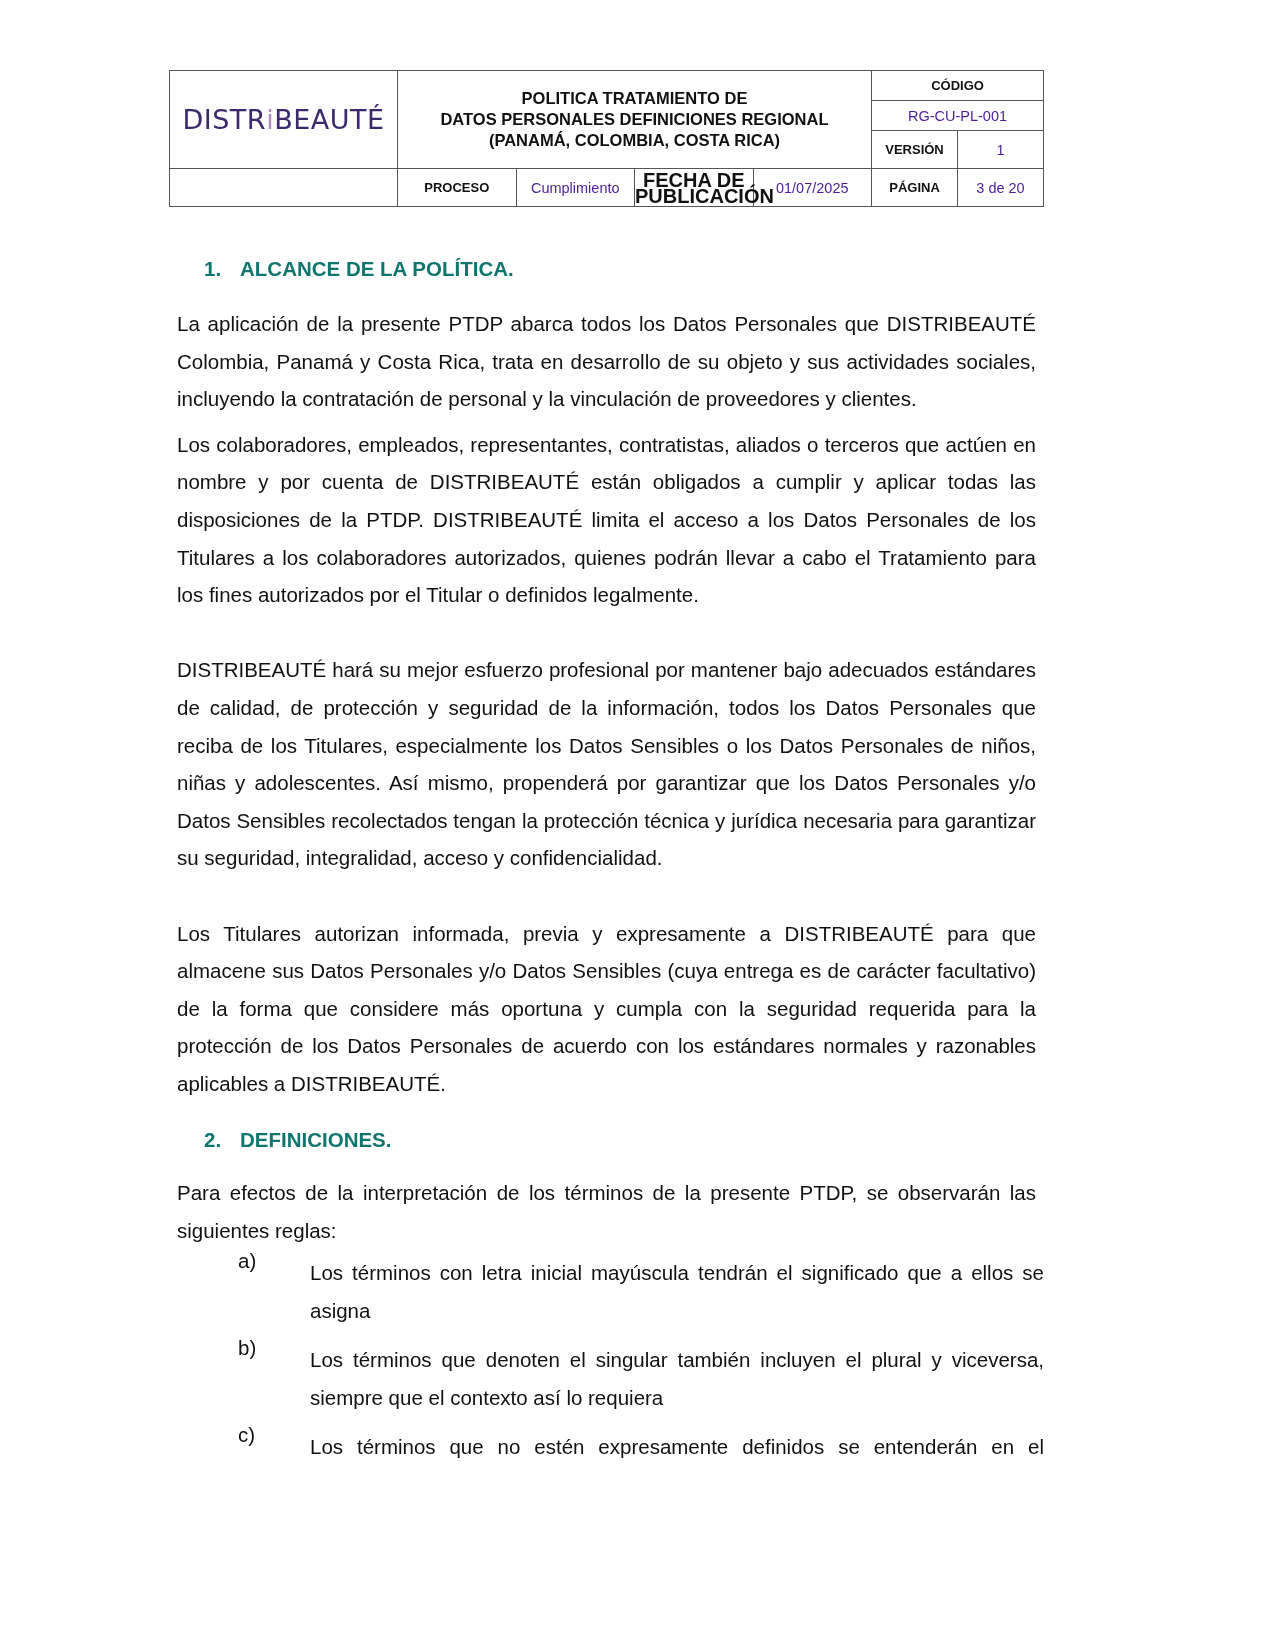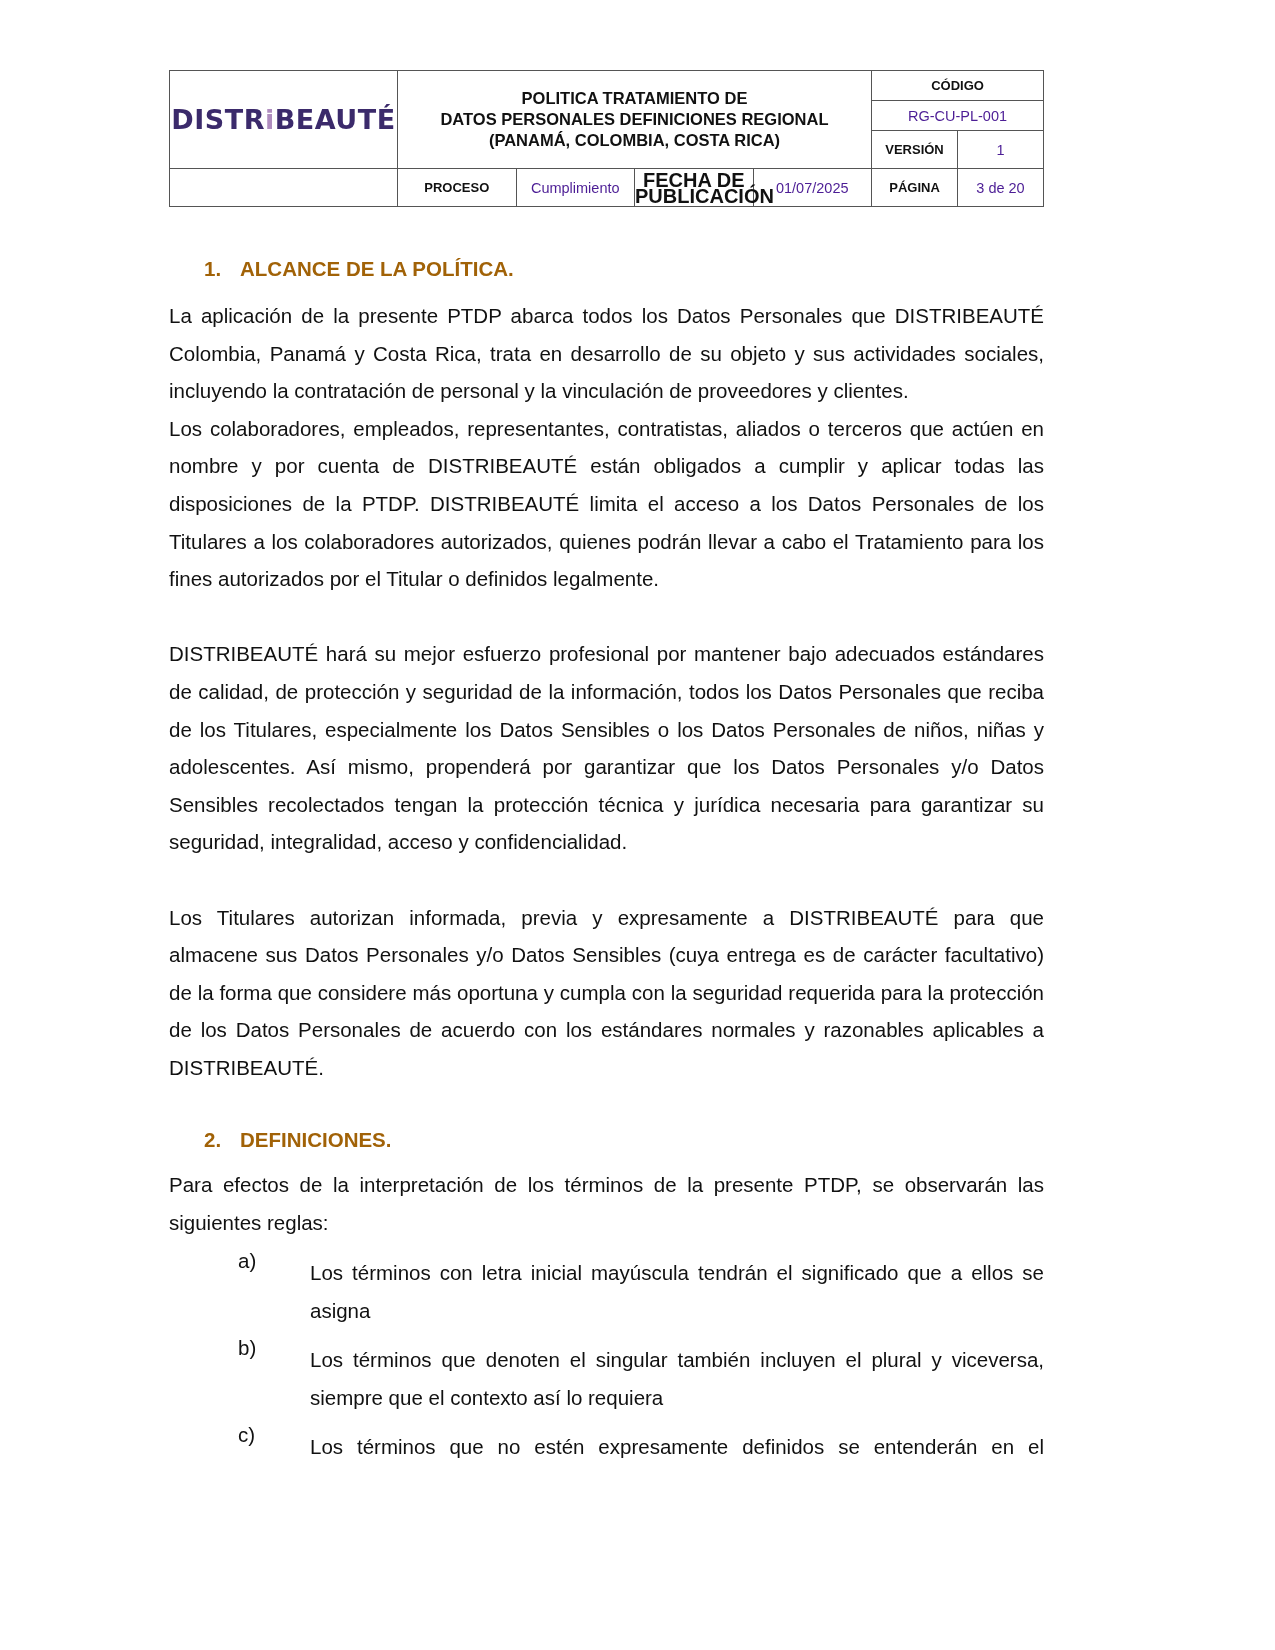--- a/index.html
+++ b/index.html
@@ -4,34 +4,34 @@
 <style>
   html, body { margin: 0; padding: 0; background: #ffffff; }
   body { width: 1275px; height: 1650px; position: relative; overflow: hidden; color: #111; }
   .page { position: absolute; left: 0; top: 0; width: 1275px; height: 1650px; }
 
   
   .hdr { position: absolute; left: 169px; top: 70px; width: 875px; height: 137px;
          border-collapse: collapse; font-family: "Liberation Sans", sans-serif; table-layout: fixed; }
   .hdr td { border: 1px solid #555; padding: 0; text-align: center; vertical-align: middle; }
   .logo-cell { width: 227px; }
-  .logo { font-family: "DejaVu Sans", sans-serif; font-weight: bold; font-size: 27px; color: #3b2a6b; letter-spacing: 0.5px; }
+  .logo { font-family: "DejaVu Sans", sans-serif; font-weight: normal; font-size: 27px; color: #3b2a6b; letter-spacing: 0.5px; }
   .logo .lip { color: #b08dbf; }
   .title-cell { font-weight: bold; font-size: 16.5px; line-height: 21px; padding-top: 6px; }
   .lbl { font-weight: bold; font-size: 13px; }
   .val { font-size: 14.5px; color: #4c1d95; }
   .lbl-small { font-weight: bold; font-size: 20px; line-height: 16px; }
 
   
   .body { position: absolute; left: 169px; width: 875px; font-family: "Liberation Sans", sans-serif;
           font-size: 20.5px; line-height: 37.6px; color: #111; }
   .heading { position: absolute; left: 204px; font-family: "Liberation Sans", sans-serif;
-             font-weight: bold; font-size: 20.5px; color: #a16207; }
+             font-weight: bold; font-size: 20.5px; color: #0f766e; }
   .heading .num { display: inline-block; width: 36px; }
-  p { margin: 0; text-align: justify; }
+  p { margin: 8px; text-align: justify; }
   .list { position: absolute; left: 238px; width: 806px; font-family: "Liberation Sans", sans-serif;
           font-size: 20.5px; line-height: 37.6px; color: #111; }
   .li { display: flex; }
   .li .mark { width: 72px; flex: none; }
   .li .txt { flex: 1; text-align: justify; margin-top: 12px; }
 </style>
 </head>
 <body>
 
 <div class="page">

